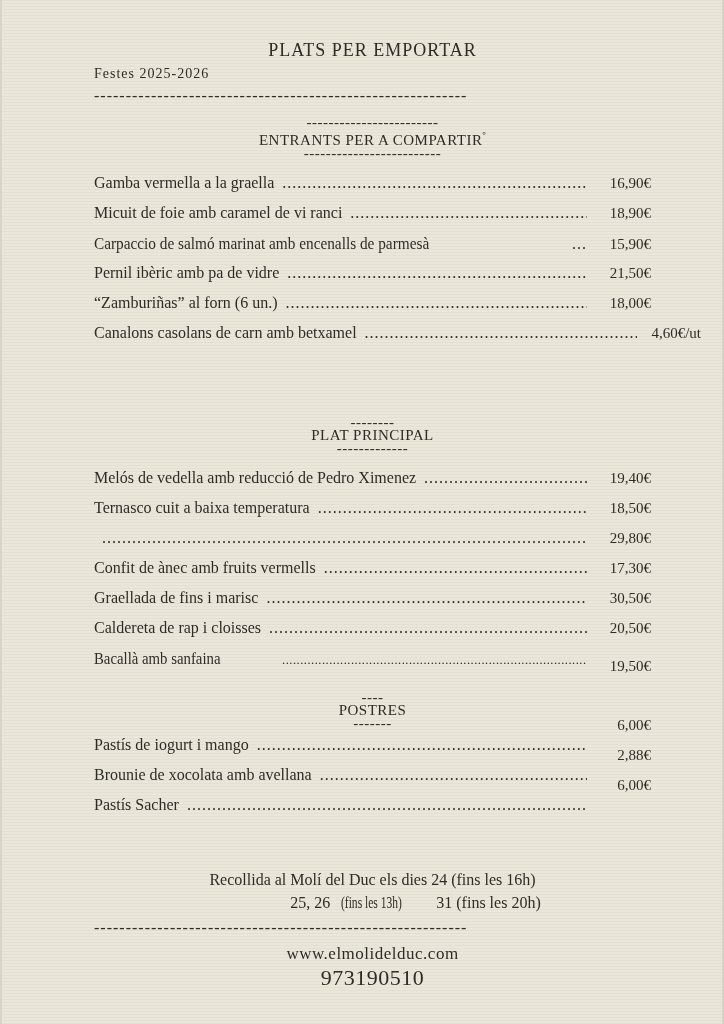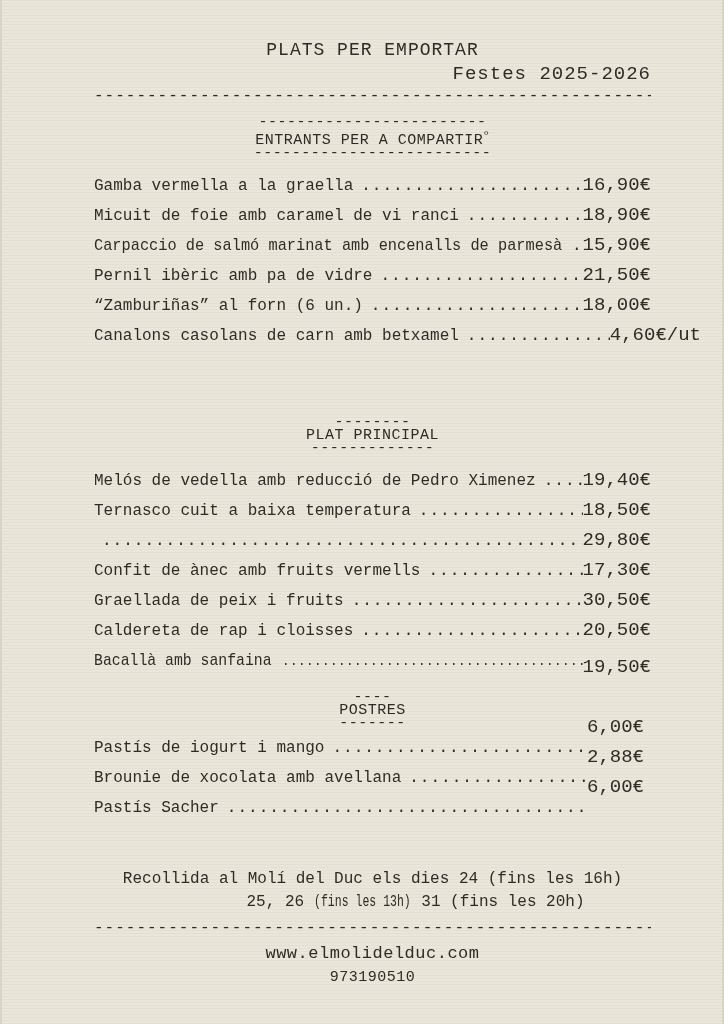--- a/index.html
+++ b/index.html
@@ -2,43 +2,43 @@
 <html><head>
 <meta charset="utf-8">
 <style>
   html,body{margin:0;padding:0;background:#d8d4c8;}
   .page{
     position:relative;
     width:720px;height:1024px;
     margin:0 auto;
     box-sizing:border-box;
     padding:38px 71px 0 92px;
-    font-family:Liberation Mono, monospace;
+    font-family:Liberation Serif, serif;
     color:#2e2c26;
     background-color:#eae6da;
     background-image:
       repeating-linear-gradient(0deg, rgba(140,130,105,0.07) 0px, rgba(140,130,105,0.07) 1px, rgba(0,0,0,0) 1px, rgba(0,0,0,0) 3px),
       repeating-linear-gradient(90deg, rgba(255,255,255,0.06) 0px, rgba(255,255,255,0.06) 1px, rgba(0,0,0,0) 1px, rgba(0,0,0,0) 4px);
     overflow:hidden;
   }
   
   .title{font-size:18px;line-height:24px;text-align:center;letter-spacing:1px;}
-  .subtitle{font-size:19px;line-height:24px;text-align:right;letter-spacing:1px;}
+  .subtitle{font-size:14px;line-height:24px;text-align:left;letter-spacing:1px;}
   .divider{font-size:16px;line-height:16px;letter-spacing:1px;white-space:nowrap;overflow:hidden;margin-top:2px;}
   
   .sec-head{text-align:center;font-size:15px;}
   .sec-head .dash{display:block;font-size:15px;line-height:9px;letter-spacing:0.5px;}
   .sec-head .ht{display:block;line-height:17px;letter-spacing:0.5px;}
   .sec-head sup{font-size:10px;}
   
   .rows{margin-top:16px;}
   .row{display:flex;align-items:baseline;height:30px;font-size:16px;white-space:nowrap;}
   .row .name{flex:none;}
   .row .dots{flex:1 1 auto;overflow:hidden;white-space:nowrap;padding:0 5px 0 8px;letter-spacing:1px;}
-  .row .price{flex:none;min-width:64px;font-size:19px;}
+  .row .price{flex:none;min-width:64px;text-align:right;font-size:15px;}
   
   .wrapc{flex:none;overflow:visible;}
   .wrapc .cond{display:inline-block;font-size:17px;transform:scaleX(0.9);transform-origin:0 70%;white-space:nowrap;}
   .w-carpaccio{width:470px;}
   .w-bacalla{width:180px;}
   .w-bacalla .cond{transform:scaleX(0.87);}
   .row-bacalla{height:26px;}
   .row-bacalla .dots{font-size:12.5px;letter-spacing:0.5px;}
   .price-low{position:relative;top:7px;}
   .price-over{margin-right:-50px;}
@@ -49,21 +49,21 @@
   .sec-postres .rows{margin-top:8px;}
   .sec-postres .price{position:relative;top:-20px;}
   
   .footer{margin-top:42px;}
   .pickup1{font-size:16px;line-height:23px;text-align:center;}
   .pickup2{font-size:16px;line-height:23px;text-align:center;padding-left:86px;}
   .sq{display:inline-block;width:98px;vertical-align:baseline;overflow:visible;}
   .sq .cnd{display:inline-block;font-size:16px;transform:scaleX(0.72);transform-origin:0 60%;white-space:nowrap;}
   .footer .divider{margin-top:6px;}
   .website{font-size:17px;line-height:24px;text-align:center;margin-top:6px;letter-spacing:0.5px;}
-  .phone{font-size:15px;line-height:24px;text-align:center;letter-spacing:0.5px;}
+  .phone{font-size:22px;line-height:24px;text-align:center;letter-spacing:0.5px;}
 </style>
 </head>
 <body>
 
 <div class="page">
 
   <div class="title">PLATS PER EMPORTAR</div>
   <div class="subtitle">Festes 2025-2026</div>
   <div class="divider">-----------------------------------------------------------</div>
 
@@ -127,21 +127,21 @@
       <div class="row">
         <span class="dots">......................................................................................................................................................</span>
         <span class="price">29,80€</span>
       </div>
       <div class="row">
         <span class="name">Confit de ànec amb fruits vermells</span>
         <span class="dots">......................................................................................................................................................</span>
         <span class="price">17,30€</span>
       </div>
       <div class="row">
-        <span class="name">Graellada de peix i fruits</span>
+        <span class="name">Graellada de fins i marisc</span>
         <span class="dots">......................................................................................................................................................</span>
         <span class="price">30,50€</span>
       </div>
       <div class="row">
         <span class="name">Caldereta de rap i cloisses</span>
         <span class="dots">......................................................................................................................................................</span>
         <span class="price">20,50€</span>
       </div>
       <div class="row row-bacalla">
         <span class="name wrapc w-bacalla"><span class="cond">Bacallà amb sanfaina</span></span>

